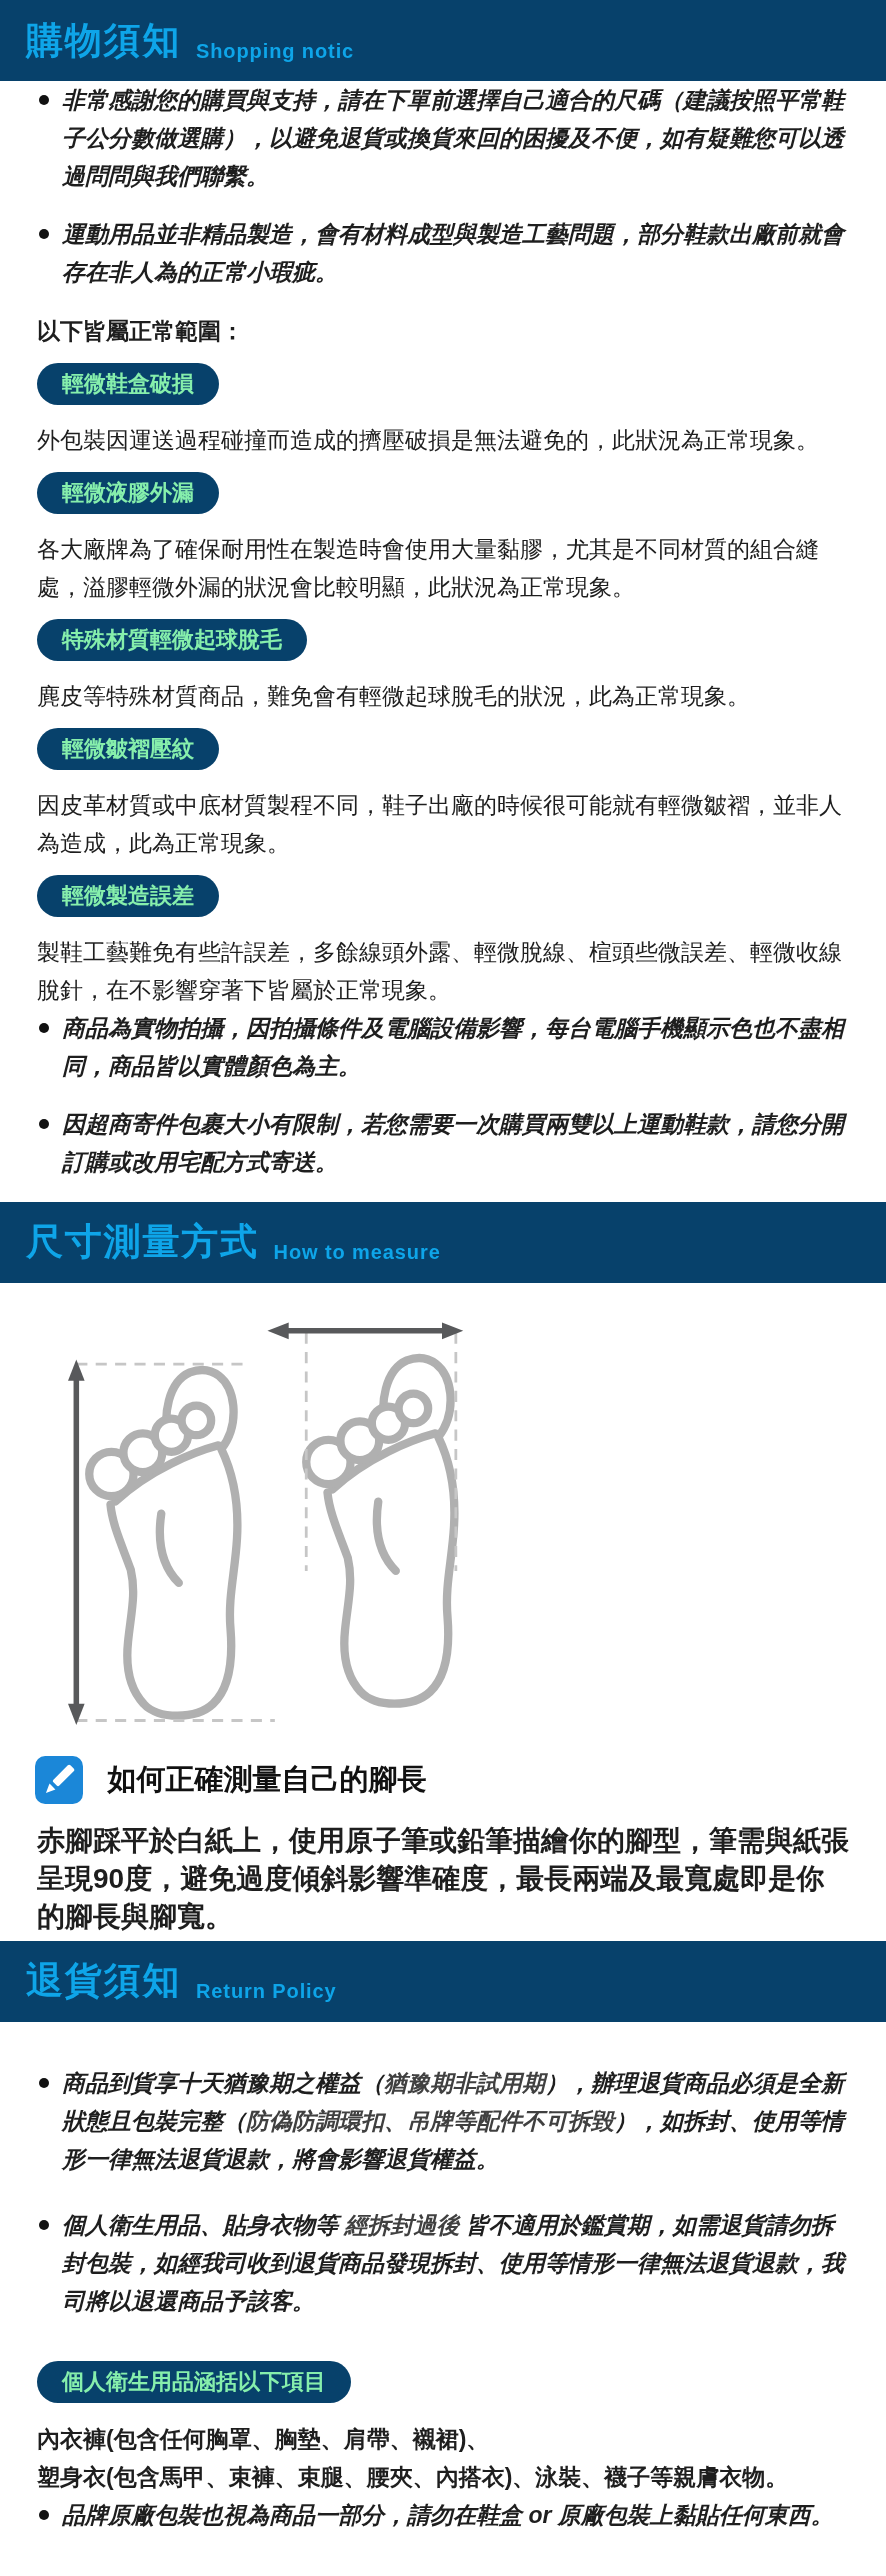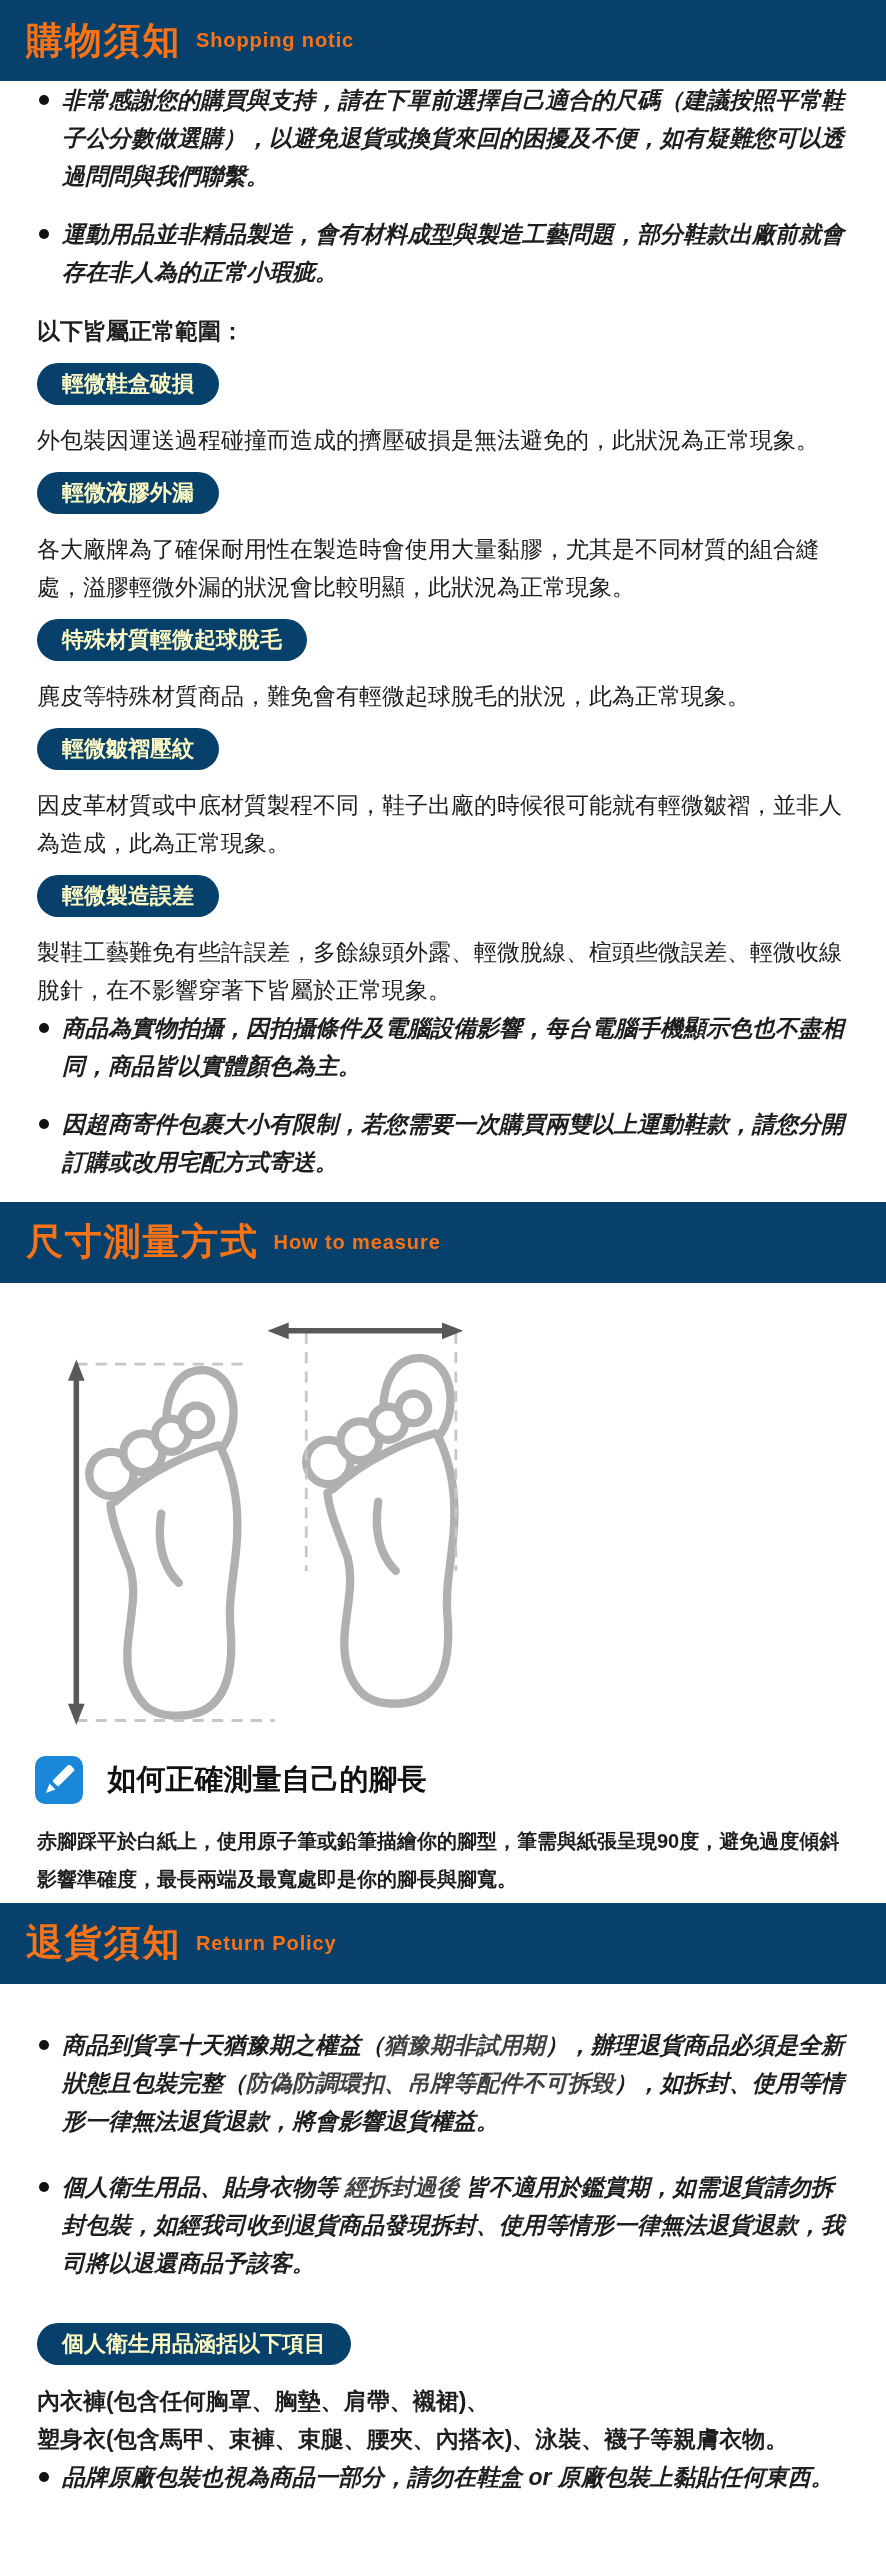--- a/index.html
+++ b/index.html
@@ -4,24 +4,24 @@
 <style>
   html,body { margin:0; padding:0; }
   body {
     width:886px;
     background:#ffffff;
     color:#1e1e1e;
     font-family:"Liberation Sans","DejaVu Sans",sans-serif;
   }
   .band {
     background:#07416b;
-    color:#f97316;
+    color:#0ea5e9;
     padding:18.5px 26px;
     display:flex;
-    align-items:center;
+    align-items:flex-end;
     gap:14.8px;
   }
   .band .zh { font-size:37px; font-weight:700; line-height:44px; letter-spacing:1.8px; }
   .band .en { font-size:20px; font-weight:700; letter-spacing:0.9px; }
 
   .content { padding:0 37px; }
 
   ul.blist { list-style:none; margin:0; padding:0;font-style:italic; }
   ul.blist li {
     position:relative;
@@ -37,36 +37,36 @@
     left:1.8px; top:14px;
     width:10.2px; height:10.2px;
     border-radius:50%;
     background:#111;
   }
   .intro { padding-top:46px; }
   .range-heading { font-size:23px; font-weight:700; line-height:38px; margin-top:11px; }
   .pill {
     display:inline-block;
     background:#07416b;
-    color:#fef9c3;
+    color:#86efac;
     font-size:22px;
     font-weight:700;
     line-height:1;
     padding:10.2px 25px;
     border-radius:25px;
     margin-top:13px;
   }
   .desc { font-size:23px; line-height:38px; font-weight:400; margin:15.7px 0 0 0; }
   .closing { margin-top:33px; }
 
   .measure-svg { display:block; margin:20.3px 0 0 44px; }
   .howto { display:flex; align-items:center; gap:16.6px; margin:28px 0 0 35px; }
   .howto-icon { width:48px; height:48px; flex:0 0 auto; display:block; }
   .howto-title { font-size:29px; font-weight:700; color:#111;margin-left:8px; }
-  .howto-text { font-size:20px; line-height:38px; font-weight:700; margin:18.5px 37px 4.6px 37px; }
+  .howto-text { font-size:28px; line-height:38px; font-weight:700; margin:18.5px 37px 4.6px 37px; }
 
   .returns { padding:42px 37px 49px 37px; }
   .returns ul.blist li { margin-bottom:28px; }
   .hl { color:#404040; }
   .hygiene-lines { font-size:23px; line-height:38px; font-weight:700; margin-top:16.6px; }
   .final-list { margin-top:26px; }
   .final-list li { margin-bottom:0 !important; }
 </style>
 </head>
 <body>

